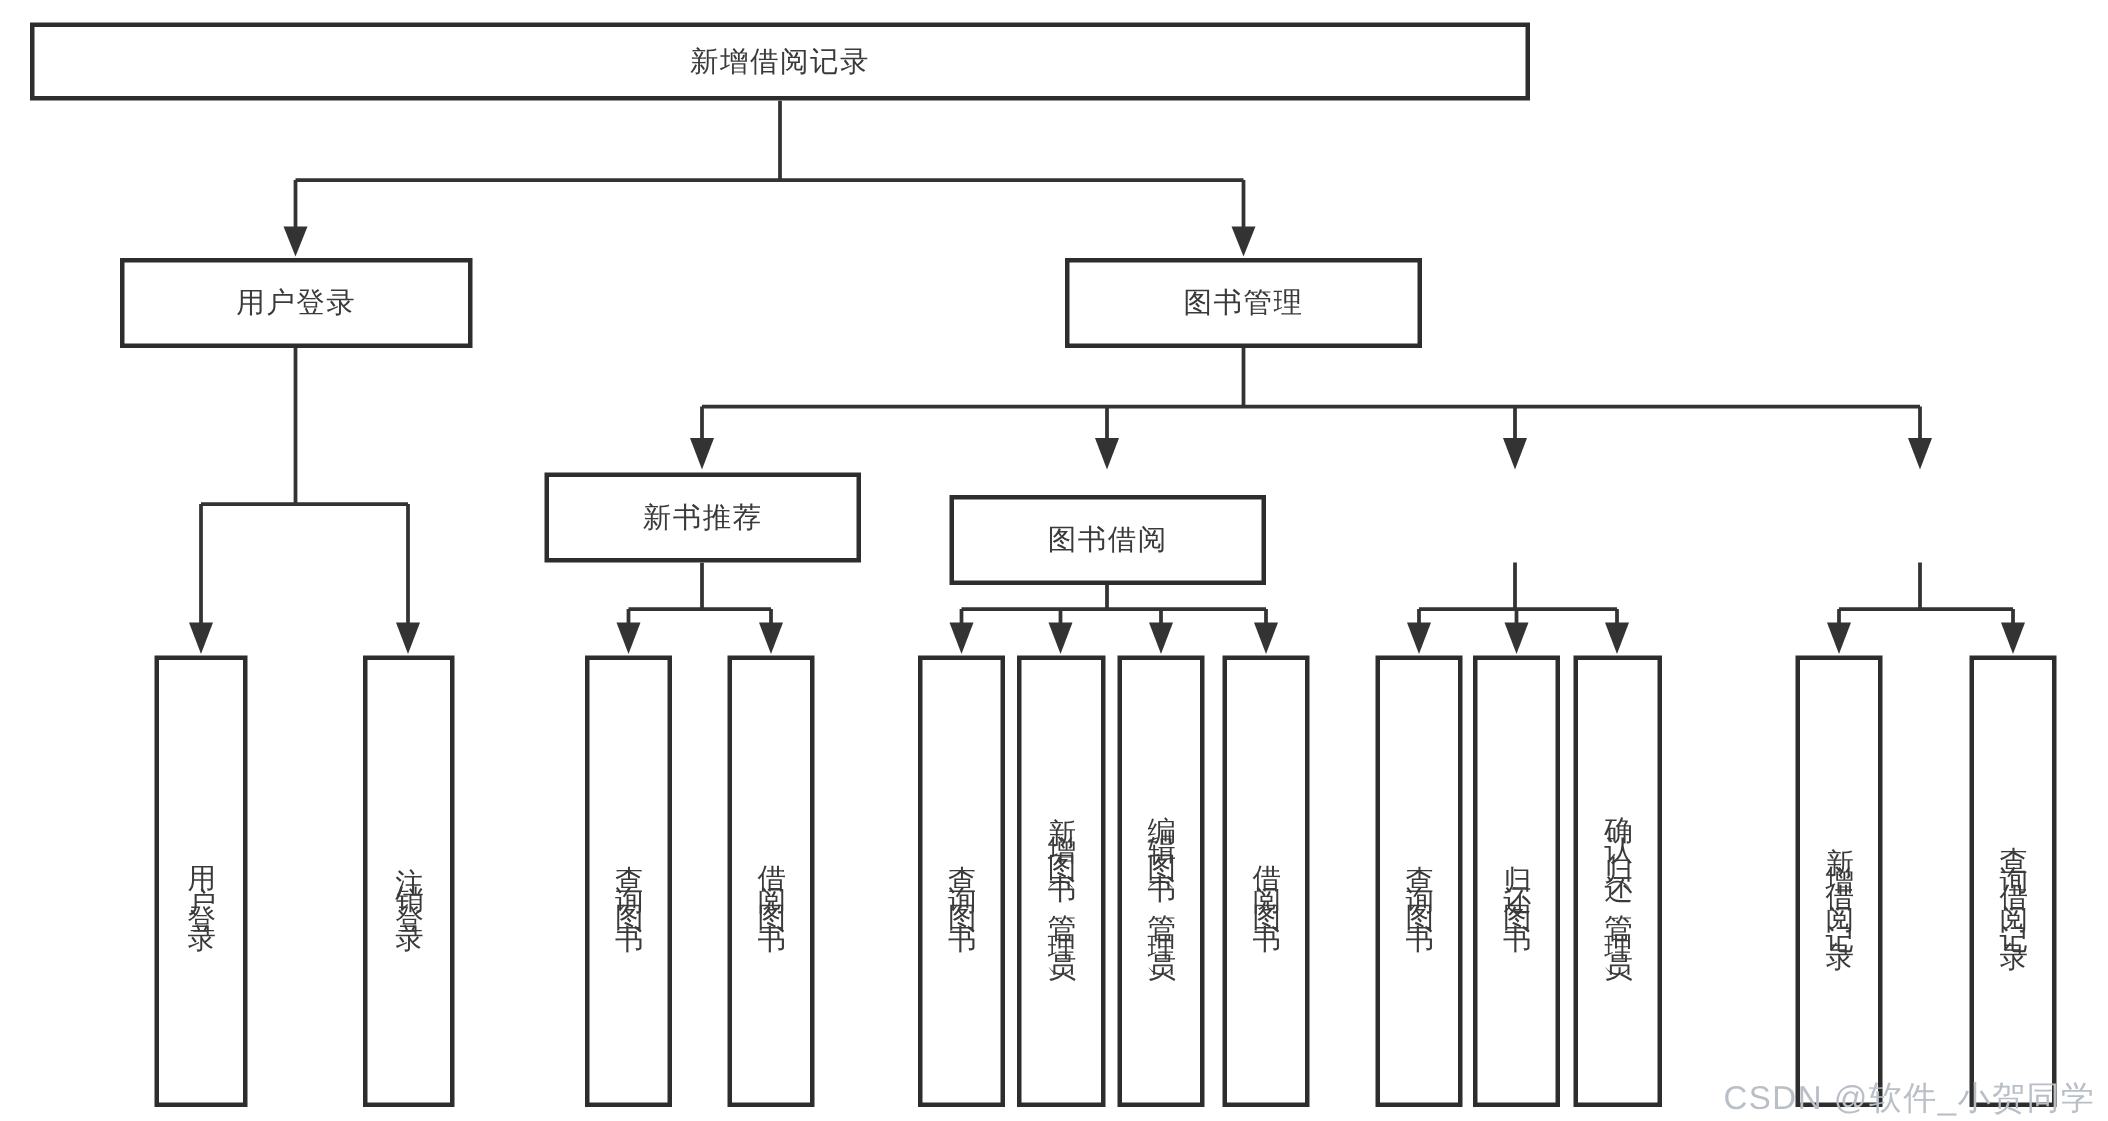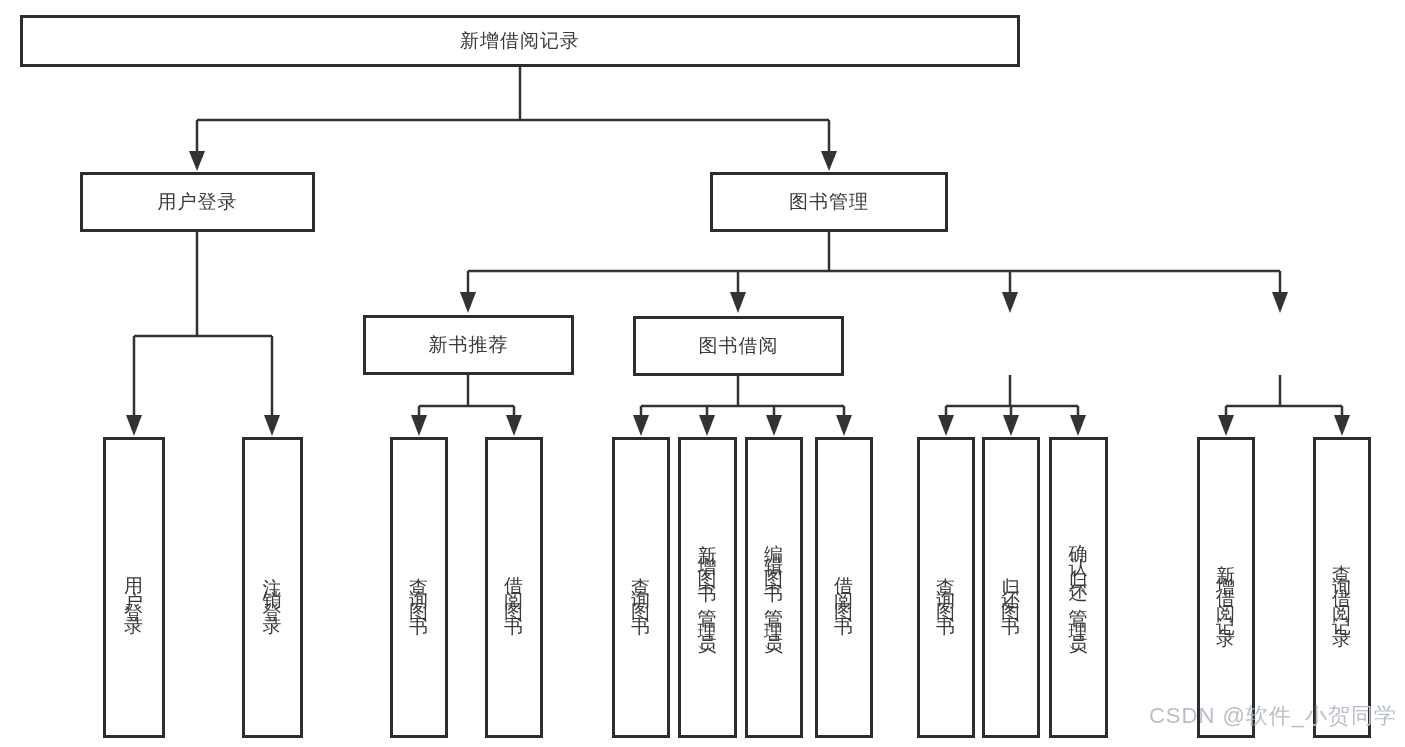--- a/index.html
+++ b/index.html
@@ -11,21 +11,21 @@
   .node{
     position:absolute;box-sizing:border-box;background:#ffffff;border:3px solid #2d2d2d;
     display:flex;align-items:center;justify-content:center;z-index:2;
     font-size:19px;letter-spacing:1px;white-space:nowrap;
   }
   .leaf{
     writing-mode:vertical-rl;text-orientation:upright;
     letter-spacing:13px;font-size:19px;line-height:1;white-space:normal;
   }
   #watermark{
-    position:absolute;z-index:5;right:8px;bottom:16px;
+    position:absolute;z-index:5;right:8px;bottom:0;
     font-size:22px;color:#b9bfc7;letter-spacing:1px;
   }
 </style>
 </head>
 <body>
 
 <div id="stage">
 
   <svg id="connectors" width="1405" height="747" viewBox="0 0 1405 747">
     <path fill="none" stroke="#333333" stroke-width="2.5" d="
@@ -58,21 +58,21 @@
       <polygon points="1334,415 1350,415 1342,436"></polygon>
     </g>
   </svg>
 
   <div class="node" style="left:20px;top:15px;width:1000px;height:52px">新增借阅记录</div>
 
   <div class="node" style="left:80px;top:172px;width:235px;height:60px">用户登录</div>
   <div class="node" style="left:363px;top:315px;width:211px;height:60px">新书推荐</div>
 
   <div class="node" style="left:710px;top:172px;width:238px;height:60px">图书管理</div>
-  <div class="node" style="left:633px;top:316px;width:211px;height:60px">图书借阅</div>
+  <div class="node" style="left:633px;top:330px;width:211px;height:60px">图书借阅</div>
 
   <div class="node leaf" style="left:103px;top:437px;width:62px;height:301px">用户登录</div>
   <div class="node leaf" style="left:242px;top:437px;width:61px;height:301px">注销登录</div>
 
   <div class="node leaf" style="left:390px;top:437px;width:58px;height:301px">查询图书</div>
   <div class="node leaf" style="left:485px;top:437px;width:58px;height:301px">借阅图书</div>
 
   <div class="node leaf" style="left:612px;top:437px;width:58px;height:301px">查询图书</div>
   <div class="node leaf" style="left:678px;top:437px;width:59px;height:301px">新增图书（管理员）</div>
   <div class="node leaf" style="left:745px;top:437px;width:58px;height:301px">编辑图书（管理员）</div>

